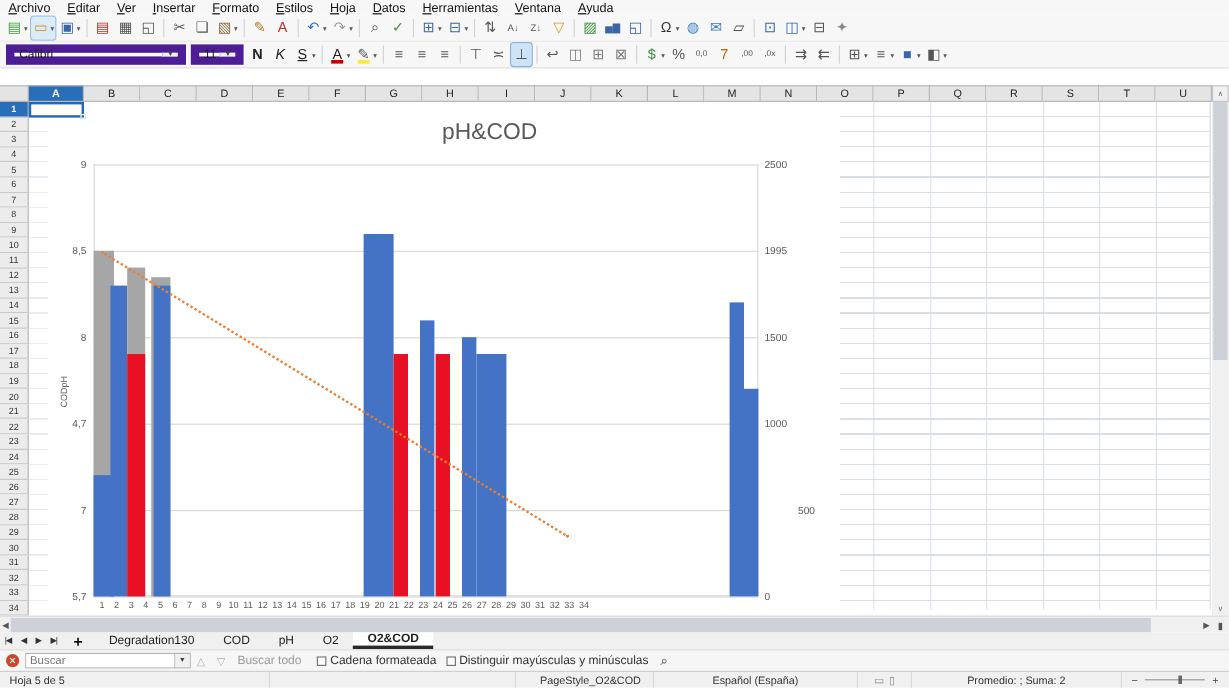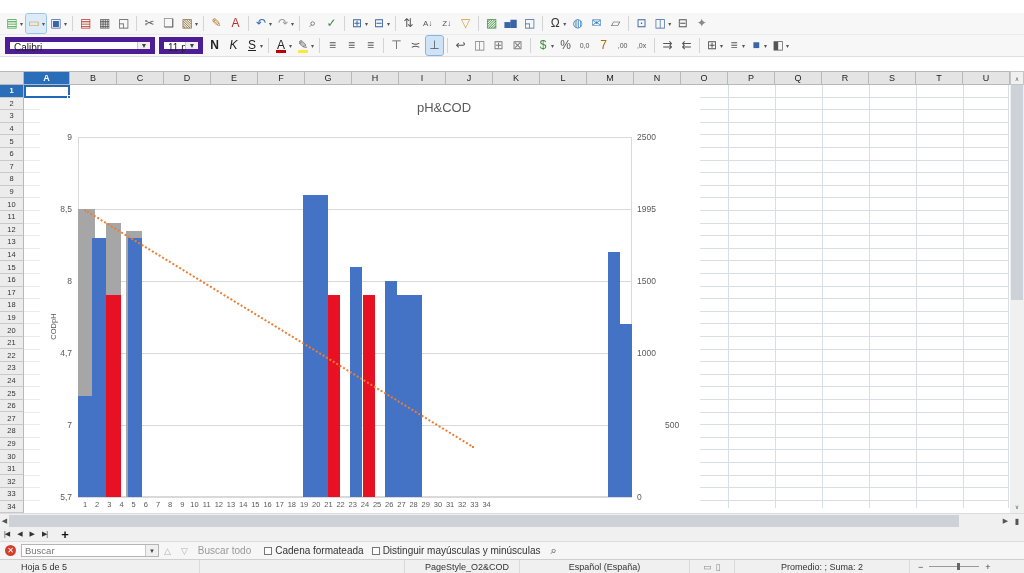--- a/index.html
+++ b/index.html
@@ -19,22 +19,22 @@
   #toolbar1 { top:13px; border-bottom:1px solid #ececec; }
   #toolbar2 { top:35px; border-bottom:1px solid #e0e0e0; }
   .tbi { display:inline-flex; align-items:center; justify-content:center; height:19px;
     min-width:17px; padding:0 1px; margin:0 1px; border-radius:2px; position:relative; }
   .tbi.hl { background:#dcebf8; outline:1px solid #9dc3e6; }
   .tbi.active { background:#cfe3f7; outline:1px solid #8ab4dd; }
   .tbi .g { font-size:12px; line-height:17px; text-align:center; min-width:14px; }
   .tbi .bar { position:absolute; left:3px; right:7px; bottom:2px; height:3px; }
   .tbi .dd { font-size:6px; color:#555; margin-left:1px; }
   .tbsep { width:1px; height:15px; background:#d4d4d4; margin:0 3px; }
-  .combo { height:17px; background:#fff; border:5px solid #4c1d95; display:flex;
-    align-items:flex-start; font-size:10px; color:#222; margin:0 2px; }
+  .combo { height:17px; background:#fff; border:7px solid #4c1d95; display:flex;
+    align-items:center; font-size:10px; color:#222; margin:0 2px; }
   .combo .val { flex:1; padding:0 4px; overflow:hidden; white-space:nowrap; }
   .combo .ddbtn { width:13px; height:100%; border-left:1px solid #c9c9c9; background:#f0f0f0;
     font-size:7px; color:#444; display:flex; align-items:center; justify-content:center; }
 
   
   #formulabar { position:absolute; left:0; top:57px; width:1024px; height:14px;
     background:#f7f7f7; display:flex; align-items:center; border-bottom:1px solid #d7d7d7; }
   #namebox { width:148px; height:13px; margin-left:2px; }
   .fbtn { width:16px; text-align:center; font-size:10px; color:#333; }
   #formula-input { flex:1; height:13px; background:#fff; border:1px solid #c9c9c9;
@@ -66,22 +66,22 @@
       repeating-linear-gradient(to right, transparent 0 46px, #d9dee4 46px 47px),
       repeating-linear-gradient(to bottom, transparent 0 11.6px, #d9dee4 11.6px 12.6px);
     background-position:-18px 0, 0 0; border-right:1px solid #d9dee4; }
   #cell-selection { position:absolute; left:24px; top:0; width:46px; height:13px;
     border:2px solid #2268b8; }
   #cell-selection .handle { position:absolute; right:-3px; bottom:-3px; width:4px; height:4px;
     background:#2268b8; border:1px solid #fff; }
 
   
   #chart { position:absolute; left:40px; top:7px; width:660px; height:416px; background:#fff; }
-  #chart-title { position:absolute; left:404px; top:8px; transform:translateX(-50%);
-    font-size:13px; color:#595959; }
+  #chart-title { position:absolute; left:368px; top:8px; transform:translateX(-50%);
+    font-size:19px; color:#595959; }
   #plot { position:absolute; left:38px; top:45px; width:554px; height:360px;
     border-left:1px solid #d9d9d9; border-right:1px solid #d9d9d9; border-bottom:1px solid #d9d9d9; }
   .gridline { position:absolute; left:38px; width:554px; height:1px; background:#d9d9d9; }
   .ytick-l { position:absolute; width:30px; text-align:right; font-size:8.5px; color:#595959; left:2px; }
   .ytick-r { position:absolute; left:597px; font-size:8.5px; color:#595959; }
   .xtick { position:absolute; width:16px; text-align:center; font-size:7.5px; color:#595959; top:408px; }
   .cbar { position:absolute; }
   #trendline { position:absolute; height:0; border-top:2px dotted #ed7d31; transform-origin:0 0; }
   .yaxis-title { position:absolute; left:0px; top:230px; font-size:7.5px; color:#595959;
     transform:rotate(-90deg); transform-origin:center; white-space:nowrap; }
@@ -131,20 +131,33 @@
   .sb-sec { height:100%; display:flex; align-items:center; border-right:1px solid #dadada; }
   #sb-zoom { display:flex; align-items:center; margin-left:8px; color:#444; }
   #zoom-track { width:50px; height:1px; background:#999; margin:0 6px; position:relative; }
   #zoom-thumb { position:absolute; left:28px; top:-3px; width:3px; height:7px; background:#666; }
 </style>
 </head>
 <body>
 
 <div id="app">
 
+  <div id="menubar">
+      <span class="menu-item">Archivo</span>
+      <span class="menu-item">Editar</span>
+      <span class="menu-item">Ver</span>
+      <span class="menu-item">Insertar</span>
+      <span class="menu-item">Formato</span>
+      <span class="menu-item">Estilos</span>
+      <span class="menu-item">Hoja</span>
+      <span class="menu-item">Datos</span>
+      <span class="menu-item">Herramientas</span>
+      <span class="menu-item">Ventana</span>
+      <span class="menu-item">Ayuda</span>
+    </div>
 
   <div id="toolbar1" class="toolbar">
       <span class="tbi">
         <span class="g" style="color: rgb(63, 165, 63);">▤</span>
         <span class="dd">▾</span>
       </span>
       <span class="tbi hl">
         <span class="g" style="color: rgb(215, 155, 47);">▭</span>
         <span class="dd">▾</span>
       </span>
@@ -532,20 +545,27 @@
   </div>
 
   <div id="tabbar">
     <span id="tabnavs" style="display:flex;align-items:center">
         <span class="tabnav">|◀</span>
         <span class="tabnav">◀</span>
         <span class="tabnav">▶</span>
         <span class="tabnav">▶|</span>
       </span>
     <span id="add-sheet">+</span>
+    <span id="tabs" style="display:flex;height:14px">
+        <span class="sheet-tab">Degradation130</span>
+        <span class="sheet-tab">COD</span>
+        <span class="sheet-tab">pH</span>
+        <span class="sheet-tab">O2</span>
+        <span class="sheet-tab active">O2&amp;COD</span>
+      </span>
   </div>
 
   <div id="findbar">
     <span id="find-close">✕</span>
     <span id="find-input-wrap">
       <input id="find-input" placeholder="Buscar" style="">
       <span id="find-dd">▼</span>
     </span>
     <span class="find-arrow">△</span>
     <span class="find-arrow">▽</span>
@@ -555,21 +575,21 @@
       <span>Cadena formateada</span>
     </span>
     <span class="chk">
       <span class="box"></span>
       <span>Distinguir mayúsculas y minúsculas</span>
     </span>
     <span id="find-replace-icon">⌕</span>
   </div>
 
   <div id="statusbar">
-    <span class="sb-sec" style="width:200px;padding-left:21px">Hoja 5 de 5</span>
+    <span class="sb-sec" style="width:225px;padding-left:8px">Hoja 5 de 5</span>
     <span class="sb-sec" style="width:205px"></span>
     <span class="sb-sec" style="width:115px;padding-left:20px">PageStyle_O2&amp;COD</span>
     <span class="sb-sec" style="width:170px;justify-content:center">Español (España)</span>
     <span class="sb-sec" style="width:45px;justify-content:center;color:#888">
       <span style="margin-right:4px">▭</span>
       <span>▯</span>
     </span>
     <span class="sb-sec" style="width:175px;justify-content:center">Promedio: ; Suma: 2</span>
     <span id="sb-zoom">
       <span>−</span>

